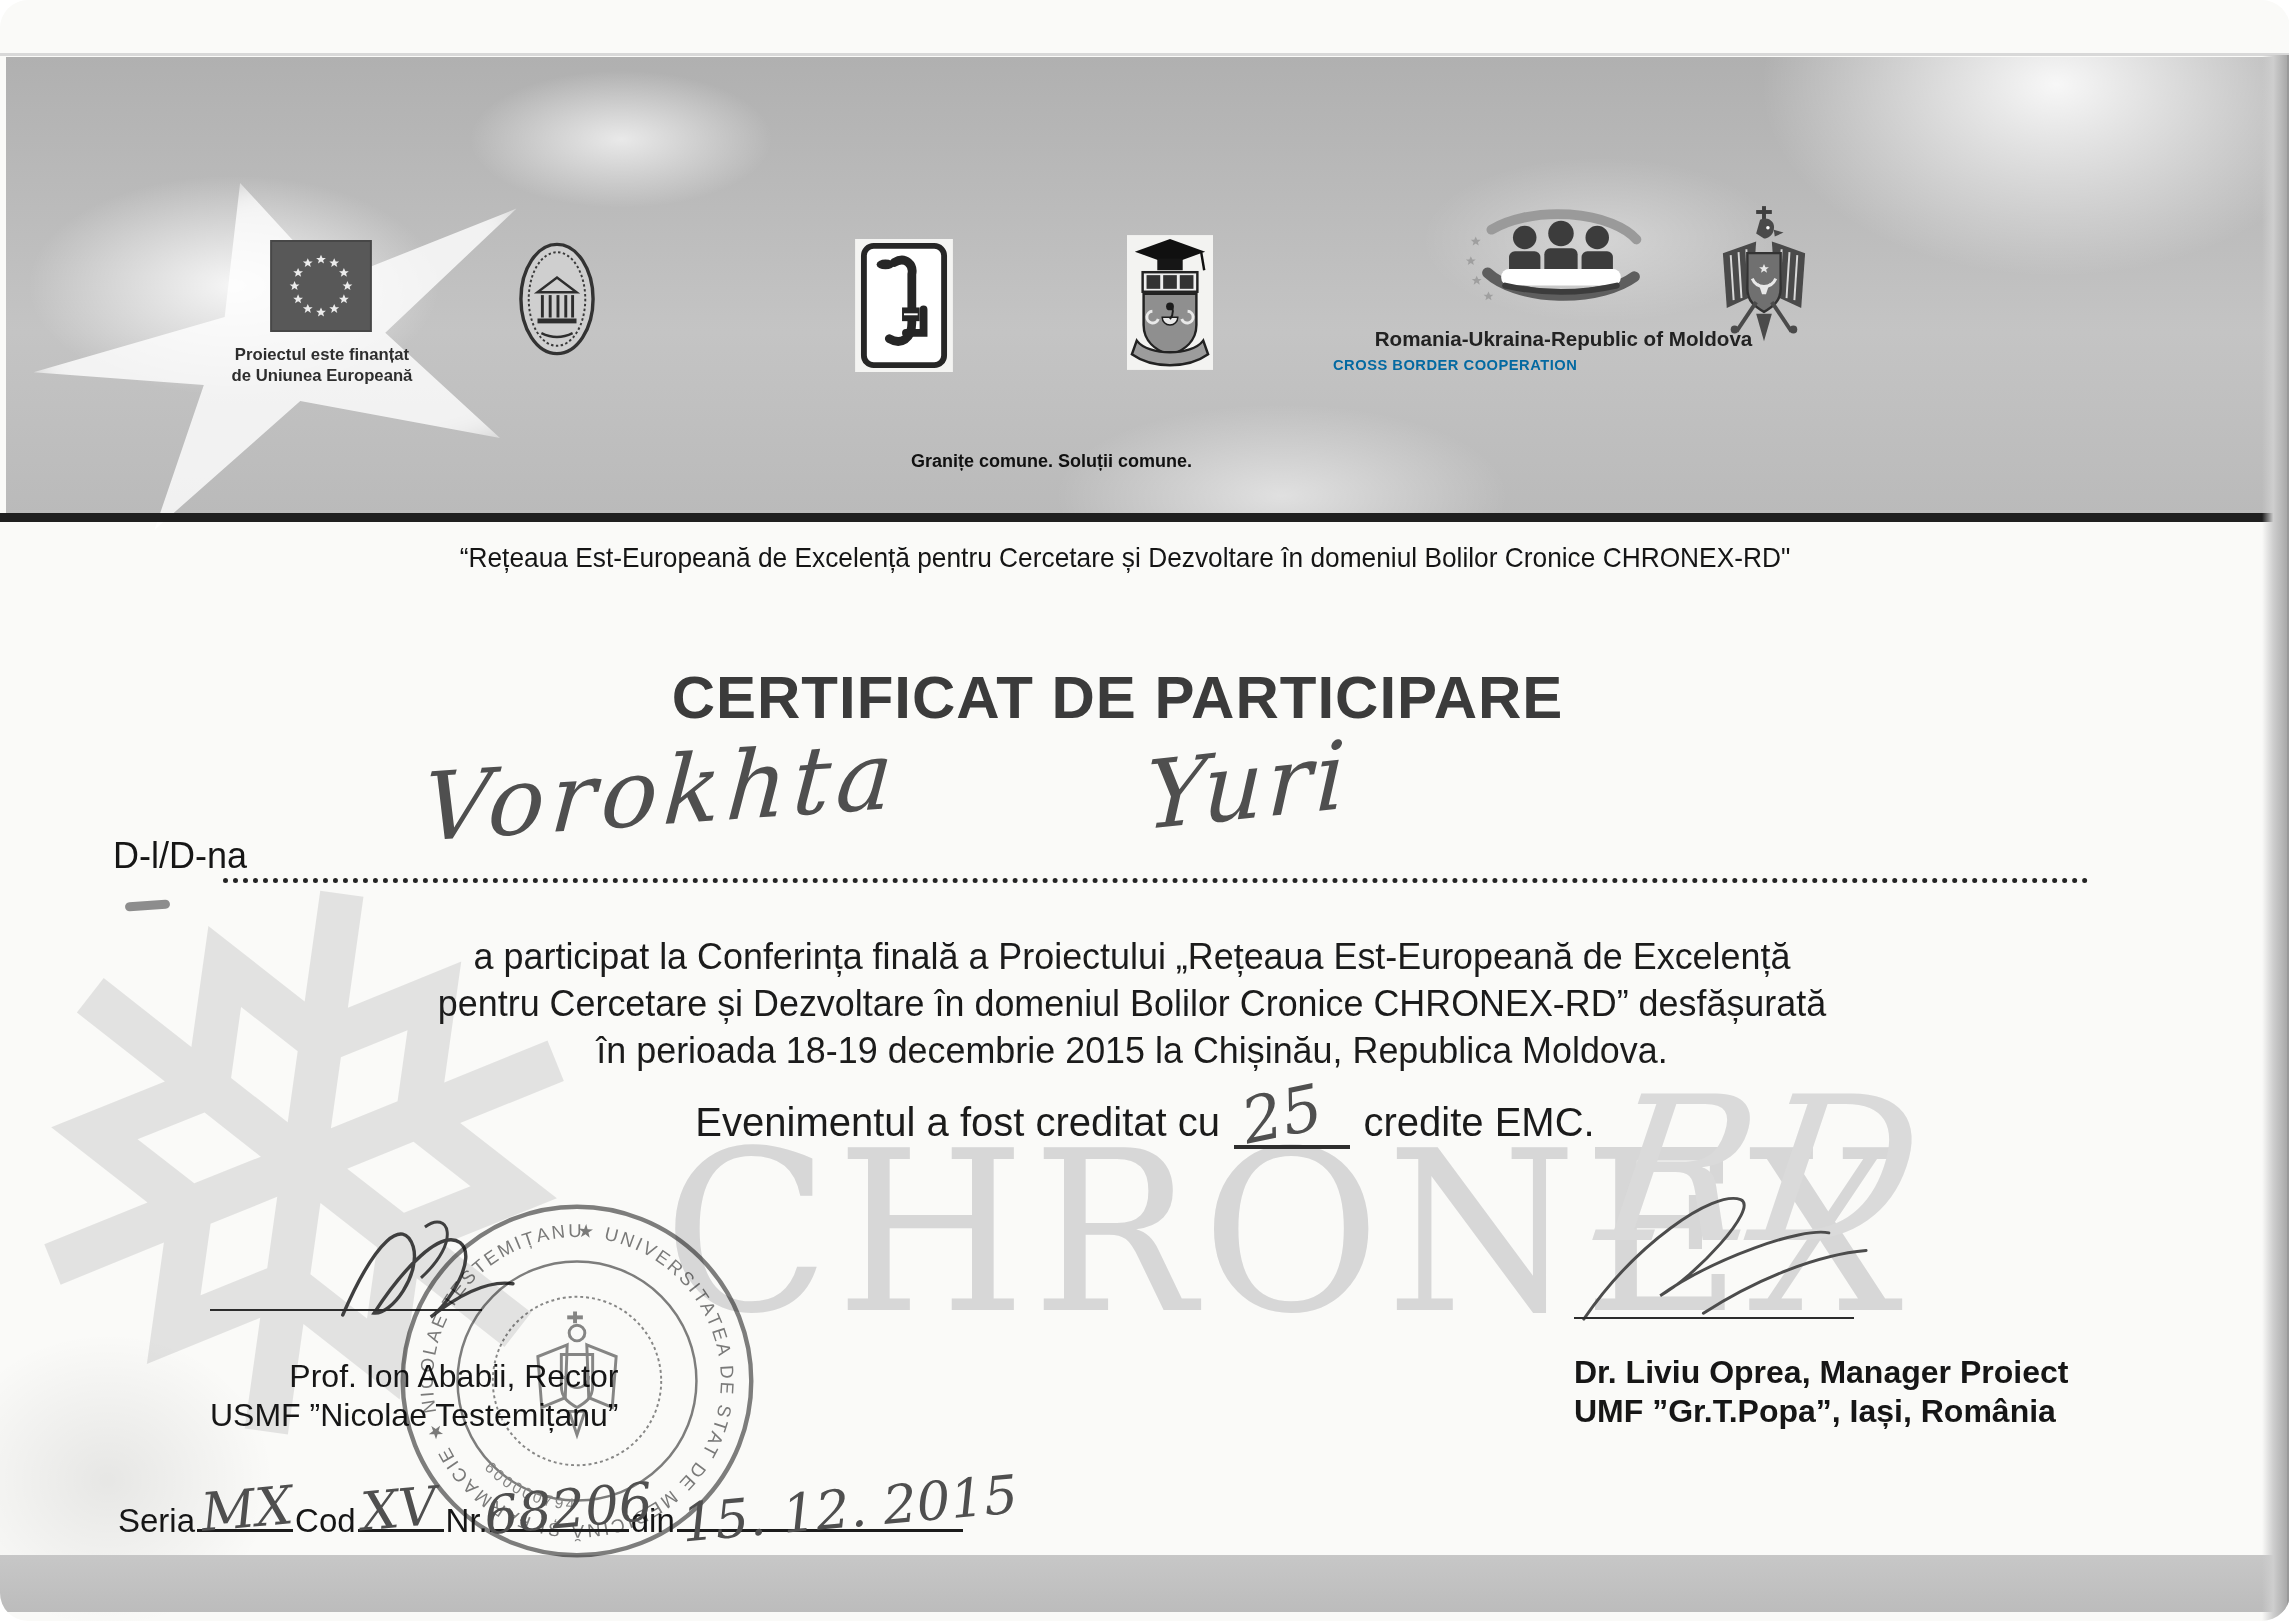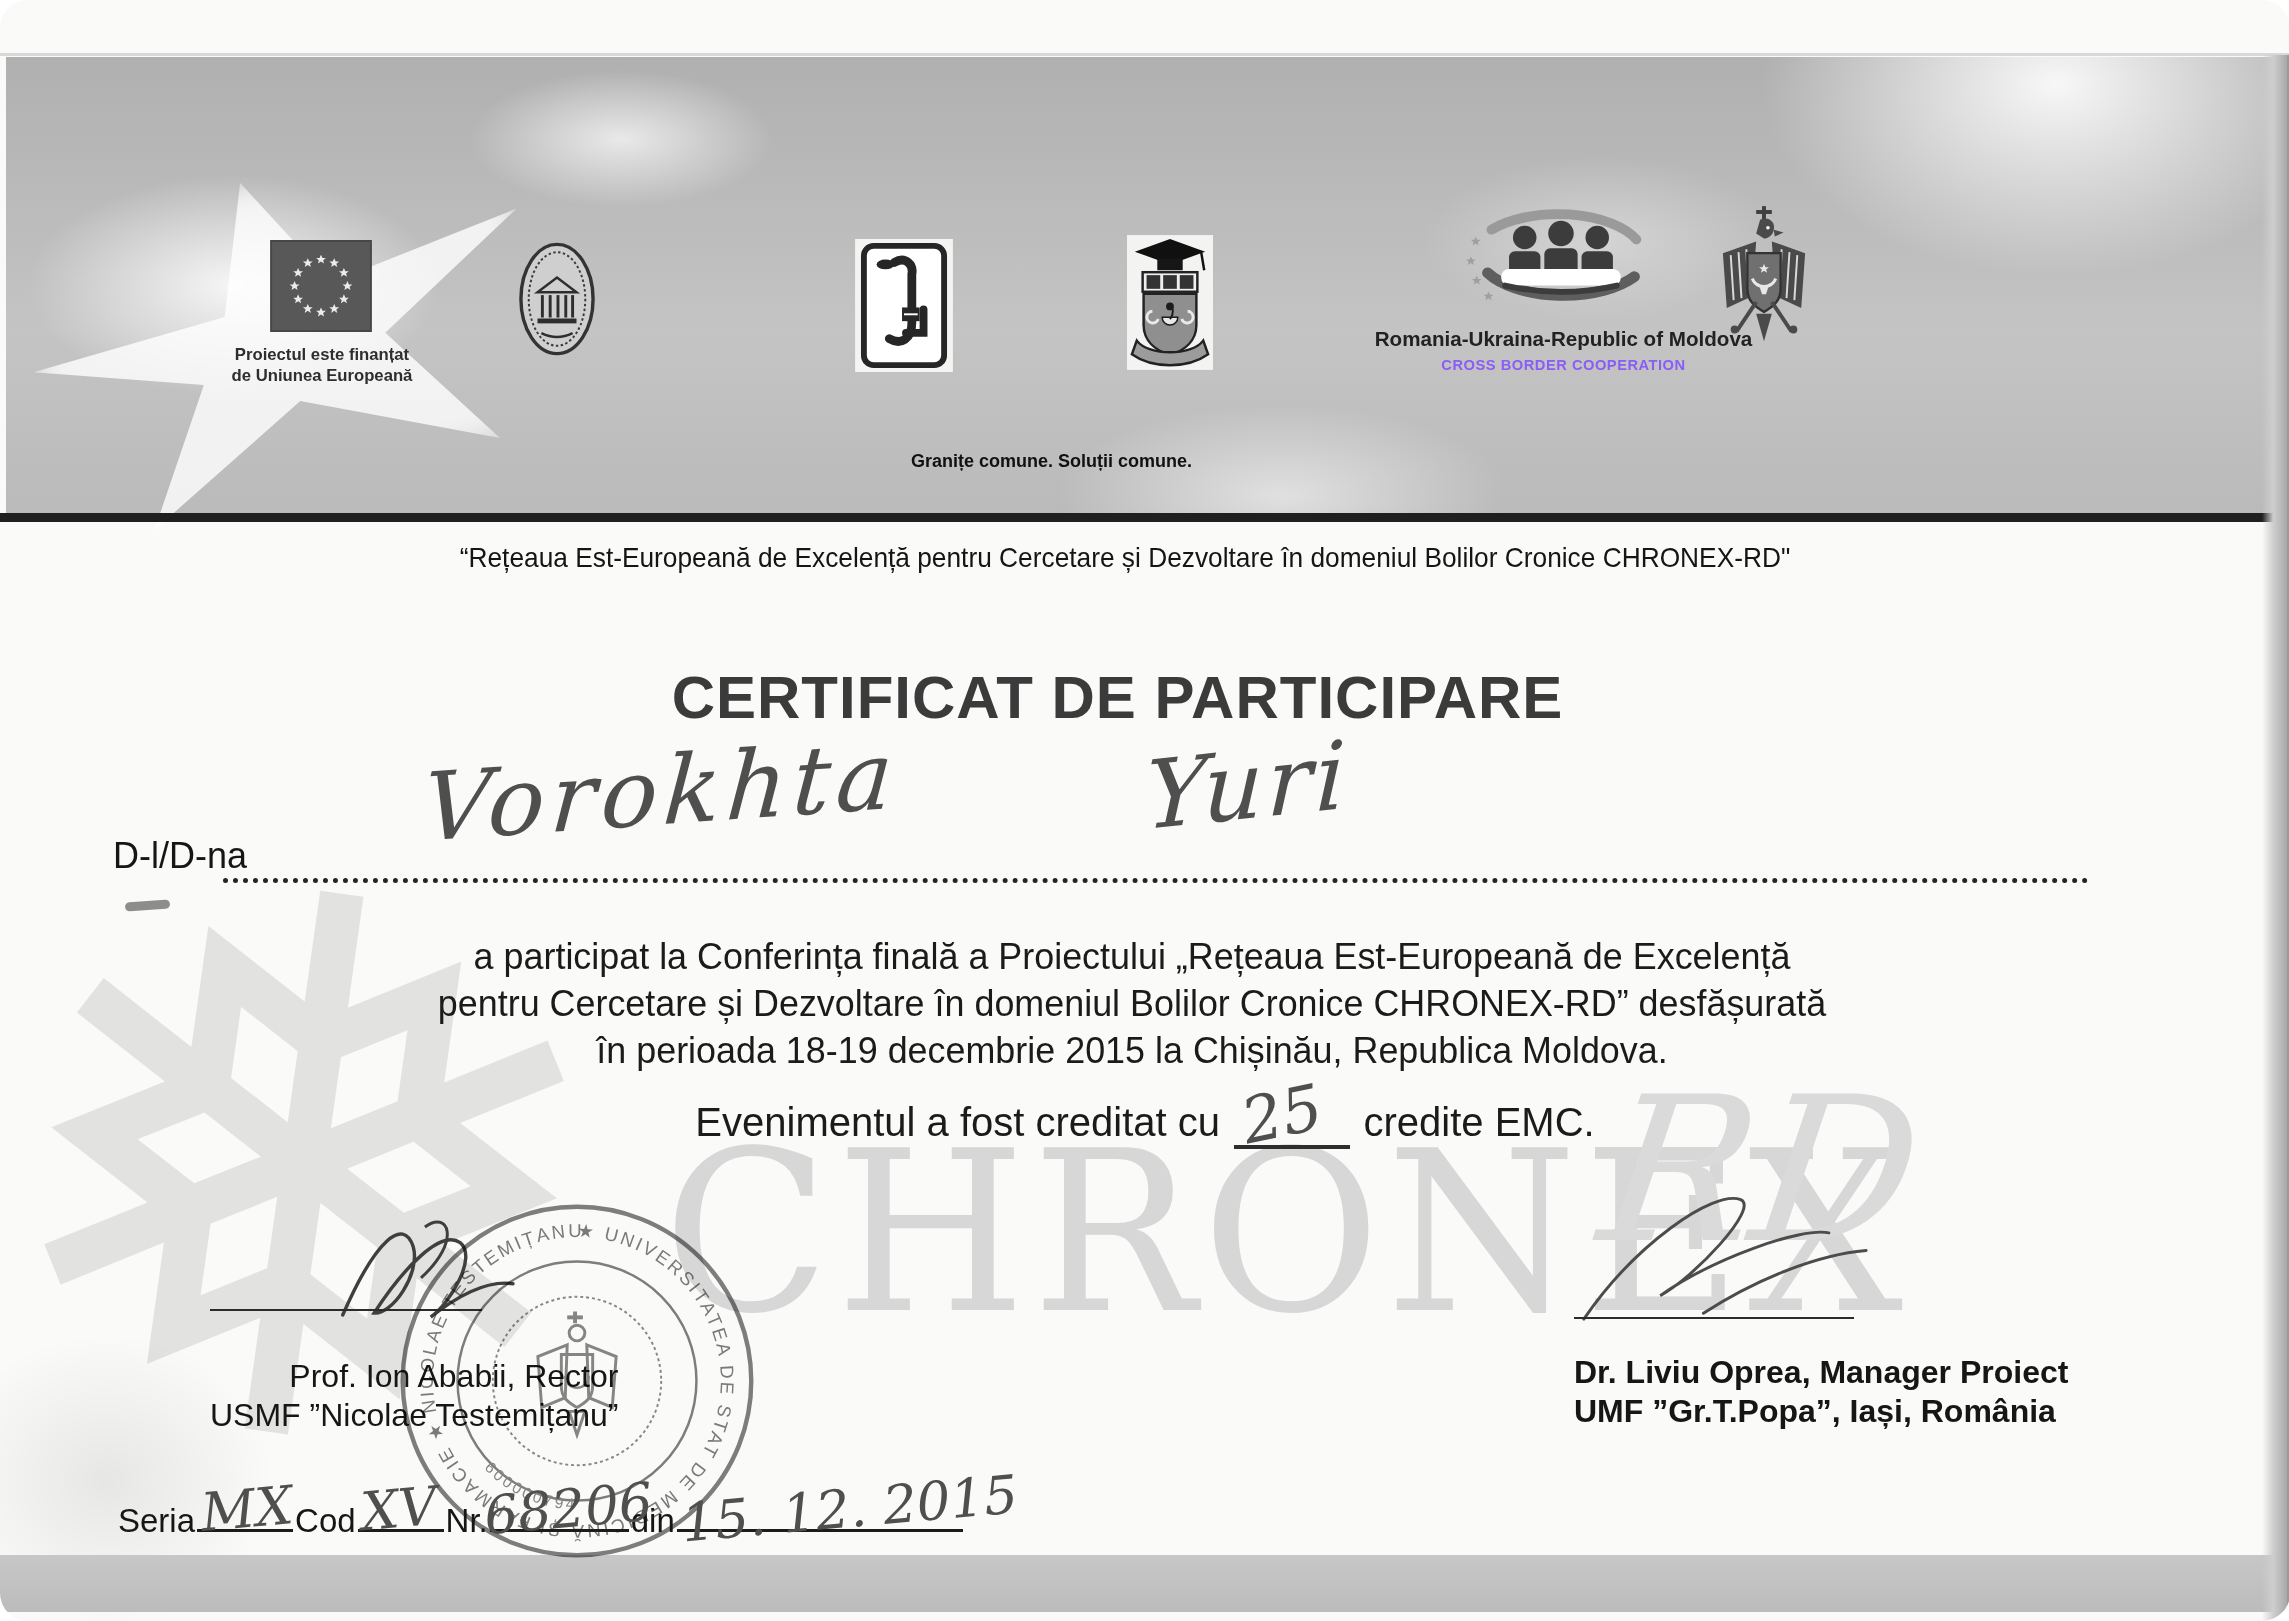--- a/index.html
+++ b/index.html
@@ -19,22 +19,22 @@
   .band-top-edge{position:absolute;left:0;top:53px;width:2290px;height:2.9px;background:#d8d8d8;}
   .rule-dark{position:absolute;left:0;top:513px;width:2290px;height:8.8px;background:#1f1f1f;}
   .star-blob{position:absolute;left:29px;top:118px;width:510px;height:323px;background:rgba(255,255,255,.8);
     clip-path:polygon(50% 0,61% 38%,100% 34%,68% 58%,83% 100%,48% 70%,13% 94%,31% 56%,0 36%,39% 38%);
     filter:blur(15.7px);transform:rotate(-18deg);}
 
   .eu-caption{position:absolute;left:231px;top:345px;width:182px;text-align:center;
     font-size:16.7px;font-weight:bold;line-height:20.6px;color:#2e2e2e;}
   .cbc-text1{position:absolute;left:1333px;top:327px;width:461px;text-align:center;
     font-size:20.6px;font-weight:bold;color:#222;}
-  .cbc-text2{position:absolute;left:1333px;top:357px;width:461px;text-align:center;
-    font-size:14.7px;font-weight:bold;color:#8b5cf6;letter-spacing:0.5px;}
+  .cbc-text2{position:absolute;left:1333px;top:357px;width:461px;
+    font-size:14.7px;font-weight:bold;color:#0369a1;letter-spacing:0.5px;}
   .tagline{position:absolute;left:0;top:451px;width:2103px;text-align:center;
     font-size:18px;font-weight:bold;color:#111;}
 
   
   .quote{position:absolute;left:0;top:542px;width:2250px;text-align:center;
     font-size:27.4px;color:#151515;transform:scaleX(.96);}
   .title{position:absolute;left:0;top:663px;width:2235px;text-align:center;
     font-size:60px;font-weight:bold;letter-spacing:1px;color:#3b3b3b;}
 
   .recipient-label{position:absolute;left:113px;top:835px;font-size:36px;color:#161616;}

